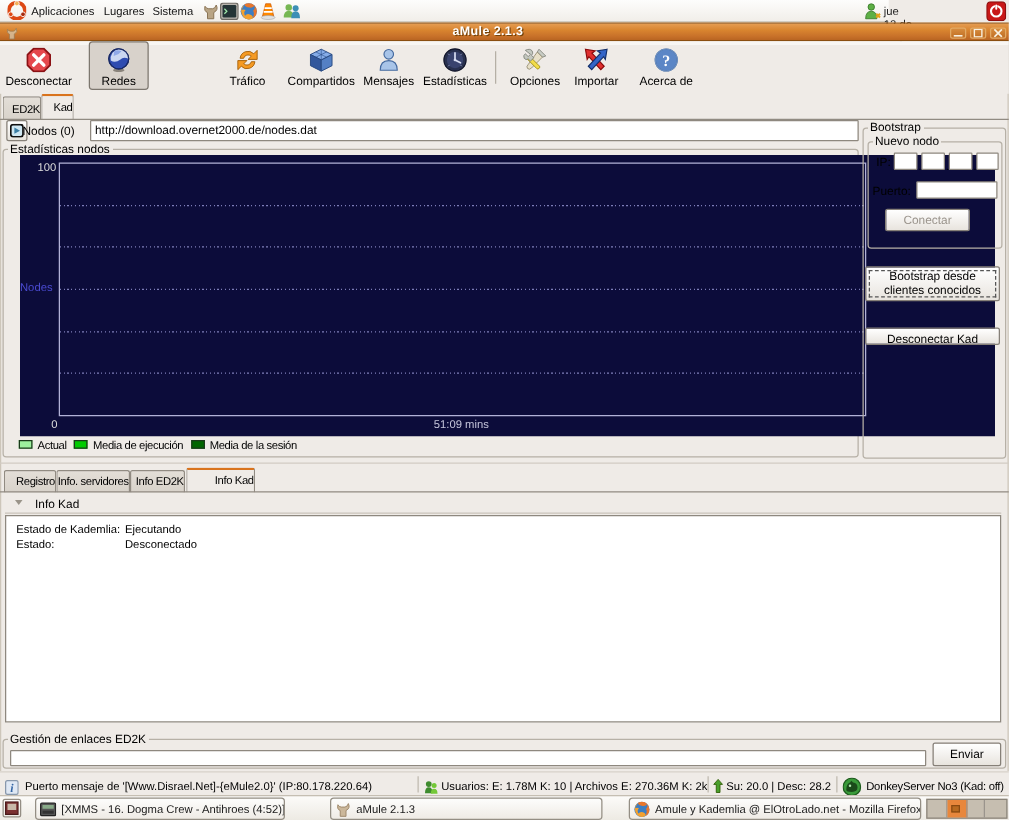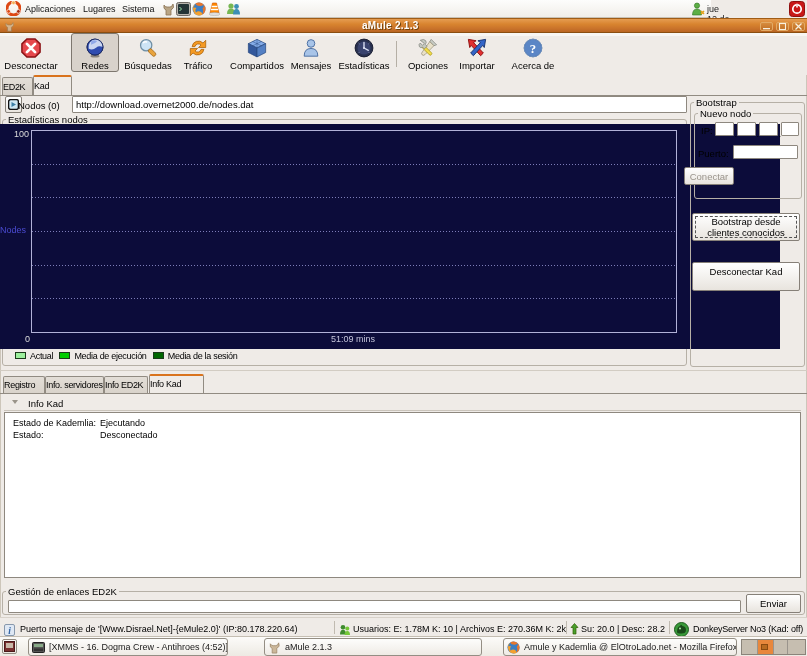--- a/index.html
+++ b/index.html
@@ -8,21 +8,21 @@
 #toppanel{left:0;top:0;width:711px;height:18px;background:linear-gradient(#fdfdfc,#f1eee9);border-bottom:1px solid #c8c1b5}
 #toppanel .menu{font-size:9px;color:#111;top:4px}
 #titlebar{left:0;top:18px;width:807px;height:15px;background:linear-gradient(#e59c51,#d8842f 40%,#c9722a 75%,#b96522);border-top:1px solid #a05c16;border-bottom:1px solid #8a4e10}
 #titlebar .title{width:100%;text-align:center;top:1px;font-size:10px;font-weight:bold;color:#fff;text-shadow:1px 1px 0 #74430c;letter-spacing:0.3px}
 .winbtn{top:3px;width:13px;height:9px;border:1px solid #e2aa66;border-radius:2px;background:linear-gradient(#d78c3e,#c06f24)}
 .winbtn svg{display:block}
 #toolbar{left:0;top:33px;width:807px;height:42px;background:linear-gradient(#f8f6f3 0 3px,#efebe7 3px)}
 .tbtn{top:0;height:41px;text-align:center}
 .tbtn svg{display:block;margin:5px auto 0}
 .tbtn .lbl{margin-top:2px;font-size:9.5px;color:#000;white-space:nowrap}
-.tab{font-size:9px;letter-spacing:-0.3px;color:#000;border:1px solid #918b82;border-bottom:none;border-radius:2px 2px 0 0;background:linear-gradient(#e3ded7,#d8d2ca);text-align:left;white-space:nowrap;overflow:hidden}
+.tab{font-size:9px;letter-spacing:-0.3px;color:#000;border:1px solid #918b82;border-bottom:none;border-radius:2px 2px 0 0;background:linear-gradient(#e3ded7,#d8d2ca);text-align:right;white-space:nowrap;overflow:hidden}
 .tab.sel{background:#efebe7;border-top:2px solid #d9731d}
 .inp{background:#fff;border:1px solid #8e887f;border-radius:1px}
 .btn{background:linear-gradient(#ffffff,#e8e4de);border:1px solid #868078;border-radius:2px;font-size:9.5px;color:#000;text-align:center}
 fieldset{border:1px solid #b6b0a6;border-radius:3px}
 legend{font-size:9.5px;color:#000;margin-left:3px;padding:0 2px;white-space:nowrap}
 .gline{left:32px;width:644px;height:1px;background-image:repeating-linear-gradient(90deg,#7d7db8 0 1px,transparent 1px 3px)}
 .sw{display:inline-block;width:11px;height:7px;border:1px solid #1a3a1a;margin-right:4px}
 .taskbtn{top:1px;height:18px;line-height:17px;background:linear-gradient(#fdfdfc,#efebe5);border:1px solid #948e84;border-radius:3px;font-size:9px;color:#1a1a1a;padding-left:20px;overflow:hidden;white-space:nowrap}
 .tbicon{position:absolute;left:3px;top:2px;width:13px;height:13px}
 </style></head>
@@ -114,28 +114,20 @@
   <div class="abs tbtn" style="left:65px;width:60px">
     <svg width="20" height="20" viewBox="0 0 22 22">
         <ellipse cx="11" cy="20" rx="5" ry="1.5" fill="#8a847c"></ellipse>
         <circle cx="11" cy="10" r="8.8" fill="#2f4cb0" stroke="#1a2a66"></circle>
         <path d="M11 1.2 A 8.8 8.8 0 0 1 19.8 10 Q15 8 12.5 10.5 Q8 14 4 11.5 A 8.8 8.8 0 0 1 11 1.2" fill="#dce6f8" opacity="0.9"></path>
         <path d="M7 3 Q10 1.8 13.5 3.2 Q11 6.5 6.5 7.5 Z" fill="#8fa8e8"></path>
         <circle cx="11" cy="10" r="8.8" fill="none" stroke="#1a2a66"></circle>
       </svg>
     <div class="lbl">Redes</div>
   </div>
-  <div class="abs tbtn" style="left:118px;width:60px">
-    <svg width="20" height="20" viewBox="0 0 22 22">
-        <circle cx="9" cy="8" r="6.2" fill="#cde4f5" stroke="#6f8fa5" stroke-width="1.4"></circle>
-        <path d="M5.5 5.5 Q7.5 3.5 10 4.5" stroke="#fff" stroke-width="1.5" fill="none"></path>
-        <rect x="13" y="11.2" width="9.5" height="4.4" rx="2" transform="rotate(45 13.5 12)" fill="#e8a33d" stroke="#9c6316" stroke-width="0.8"></rect>
-      </svg>
-    <div class="lbl">Búsquedas</div>
-  </div>
   <div class="abs tbtn" style="left:168px;width:60px">
     <svg width="20" height="20" viewBox="0 0 22 22">
         <path d="M4.5 9.5 A 7 7 0 0 1 16.5 5.5 L 19.5 2.5 L 19.5 10.5 L 11.5 10.5 L 14.3 7.7 A 4 4 0 0 0 7.6 9.5 Z" fill="#f59a23" stroke="#a55e07" stroke-width="0.8"></path>
         <path d="M17.5 12.5 A 7 7 0 0 1 5.5 16.5 L 2.5 19.5 L 2.5 11.5 L 10.5 11.5 L 7.7 14.3 A 4 4 0 0 0 14.4 12.5 Z" fill="#f59a23" stroke="#a55e07" stroke-width="0.8"></path>
       </svg>
     <div class="lbl">Tráfico</div>
   </div>
   <div class="abs tbtn" style="left:283px;width:56px">
     <svg width="20" height="20" viewBox="0 0 22 22">
         <circle cx="11" cy="6" r="4.2" fill="#a8c4e8" stroke="#44699e"></circle>
@@ -184,36 +176,36 @@
     <svg width="20" height="20" viewBox="0 0 22 22">
         <circle cx="11" cy="11" r="9.7" fill="#5b86c6" stroke="#2a4c80"></circle>
         <circle cx="11" cy="11" r="9.7" fill="none" stroke="#89aede" stroke-width="1" opacity="0.7"></circle>
         <text x="11" y="16.2" font-size="14" font-weight="bold" fill="#fff" text-anchor="middle" font-family="Liberation Serif">?</text>
       </svg>
     <div class="lbl">Acerca de</div>
   </div>
 </div>
 
 <div class="abs tab" style="left:2px;top:77px;width:31px;height:19px;line-height:18px">ED2K</div>
-<div class="abs tab sel" style="left:33px;top:75px;width:39px;height:21px;line-height:18px">Kad</div>
+<div class="abs tab sel" style="left:33px;top:75px;width:26px;height:21px;line-height:18px">Kad</div>
 <div class="abs" style="left:0;top:95px;width:807px;height:1px;background:#918b82"></div>
 
 <div class="abs btn" style="left:5px;top:96px;width:17px;height:17px">
   <svg style="position:absolute;left:2px;top:2px" width="11" height="11" viewBox="0 0 11 11">
       <rect x="0.6" y="0.6" width="9.8" height="9.8" rx="2" fill="#cfe7f2" stroke="#111" stroke-width="1.4"></rect>
       <polygon points="3.5,3 8,5.5 3.5,8" fill="#3c7fa5"></polygon>
     </svg>
 </div>
 <div class="abs t" style="left:18px;top:100px">Nodos (0)</div>
 <div class="abs inp" style="left:72px;top:96px;width:615px;height:17px;font-size:9.5px;padding:2px 0 0 3px;white-space:nowrap;overflow:hidden">http://download.overnet2000.de/nodes.dat</div>
 
 <fieldset class="abs" style="left:2px;top:114px;width:685px;height:252px">
     <legend>Estadísticas nodos</legend>
   </fieldset>
-<div class="abs" id="graph" style="left:0;top:124px;width:780px;height:225px;background:#0c0c3a">
+<div class="abs" id="graph" style="left:16px;top:124px;width:780px;height:225px;background:#0c0c3a">
   <div class="abs" style="left:31px;top:6px;width:646px;height:203px;border:1px solid #b2b2d8"></div>
   <div class="abs t9" style="left:14px;top:5px;color:#dcdcdc">100</div>
   <div class="abs t9" style="left:25px;top:210px;color:#dcdcdc">0</div>
   <div class="abs t9" style="left:0px;top:101px;color:#4a4ad0">Nodes</div>
   <div class="abs t9" style="left:331px;top:210px;color:#c4c4da">51:09 mins</div>
   <div class="abs gline" style="top:40px"></div>
   <div class="abs gline" style="top:73px"></div>
   <div class="abs gline" style="top:107px"></div>
   <div class="abs gline" style="top:141px"></div>
   <div class="abs gline" style="top:174px"></div>
@@ -249,23 +241,23 @@
 <div class="abs t" style="left:701px;top:125px">IP:</div>
 <div class="abs inp" style="left:715px;top:122px;width:19px;height:14px"></div>
 <div class="abs inp" style="left:737px;top:122px;width:19px;height:14px"></div>
 <div class="abs inp" style="left:759px;top:122px;width:19px;height:14px"></div>
 <div class="abs inp" style="left:781px;top:122px;width:18px;height:14px"></div>
 <div class="abs t" style="left:734.5px;top:128px">.</div>
 <div class="abs t" style="left:756.5px;top:128px">.</div>
 <div class="abs t" style="left:778.5px;top:128px">.</div>
 <div class="abs t" style="left:698px;top:148px">Puerto:</div>
 <div class="abs inp" style="left:733px;top:145px;width:65px;height:14px"></div>
-<div class="abs btn" style="left:684px;top:167px;width:50px;height:18px;line-height:17px;color:#9a948c">Conectar</div>
+<div class="abs btn" style="left:708px;top:167px;width:68px;height:18px;line-height:17px;color:#9a948c">Conectar</div>
 <div class="abs btn" style="left:692px;top:213px;width:108px;height:28px;padding-top:2px;line-height:11px">Bootstrap desde<br>clientes conocidos<div style="position:absolute;left:2px;top:2px;right:2px;bottom:2px;border:1px dashed #555"></div></div>
-<div class="abs btn" style="left:692px;top:262px;width:108px;height:29px;line-height:18px">Desconectar Kad</div>
+<div class="abs btn" style="left:692px;top:262px;width:108px;height:14px;line-height:18px">Desconectar Kad</div>
 
 <fieldset class="abs" style="left:2px;top:586px;width:803px;height:29px">
     <legend>Gestión de enlaces ED2K</legend>
   </fieldset>
 <div class="abs inp" style="left:8px;top:600px;width:733px;height:13px"></div>
 <div class="abs btn" style="left:746px;top:594px;width:55px;height:19px;line-height:18px">Enviar</div>
 
 <div class="abs" id="statusbar" style="left:0;top:617px;width:807px;height:19px;background:#efebe7;border-top:1px solid #d8d2ca">
   <svg class="abs" style="left:4px;top:6px" width="11" height="12" viewBox="0 0 11 12">
       <rect x="0.5" y="0.5" width="10" height="11" rx="1.5" fill="#dfe8f4" stroke="#8898ac"></rect>

